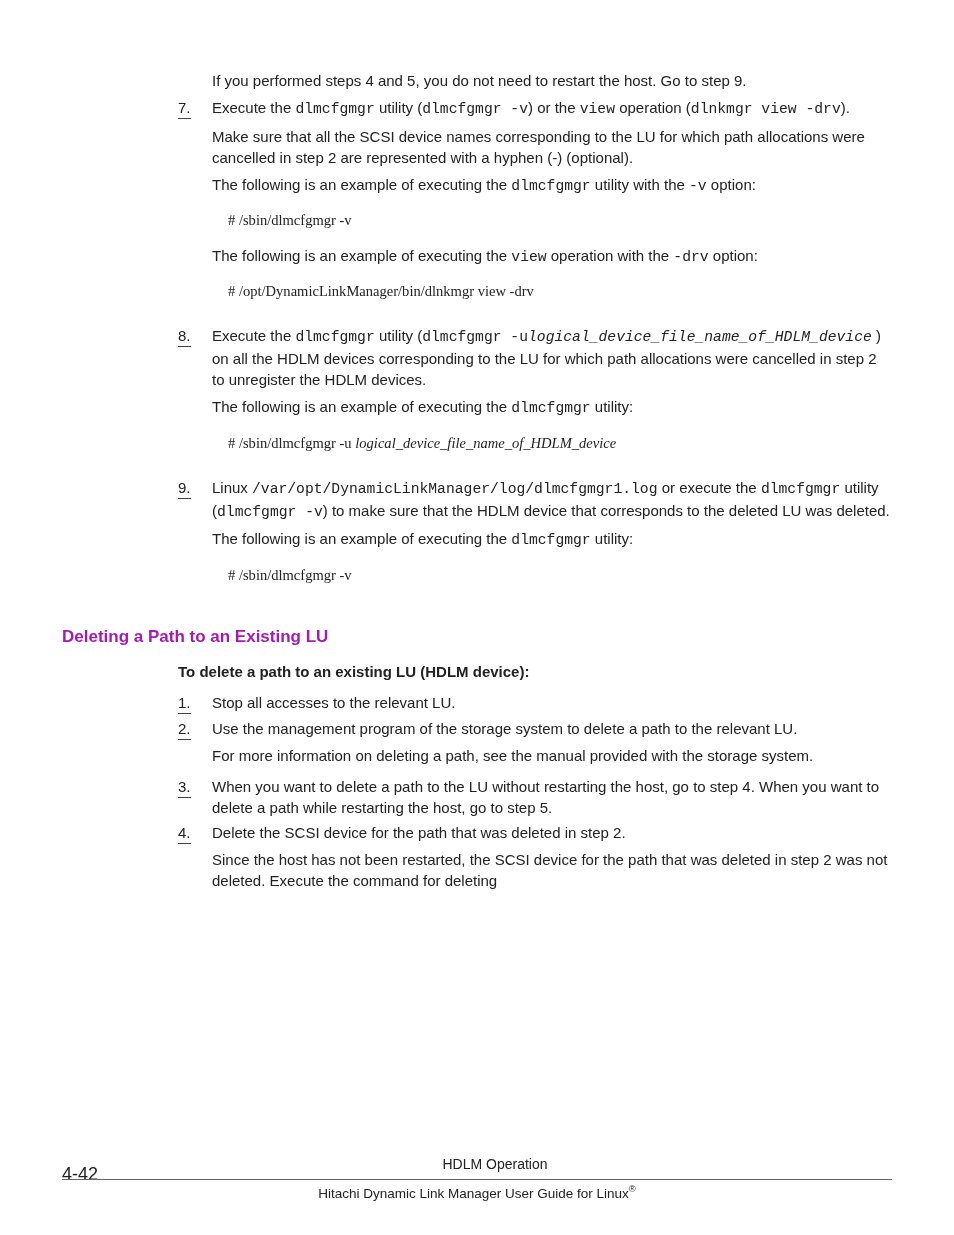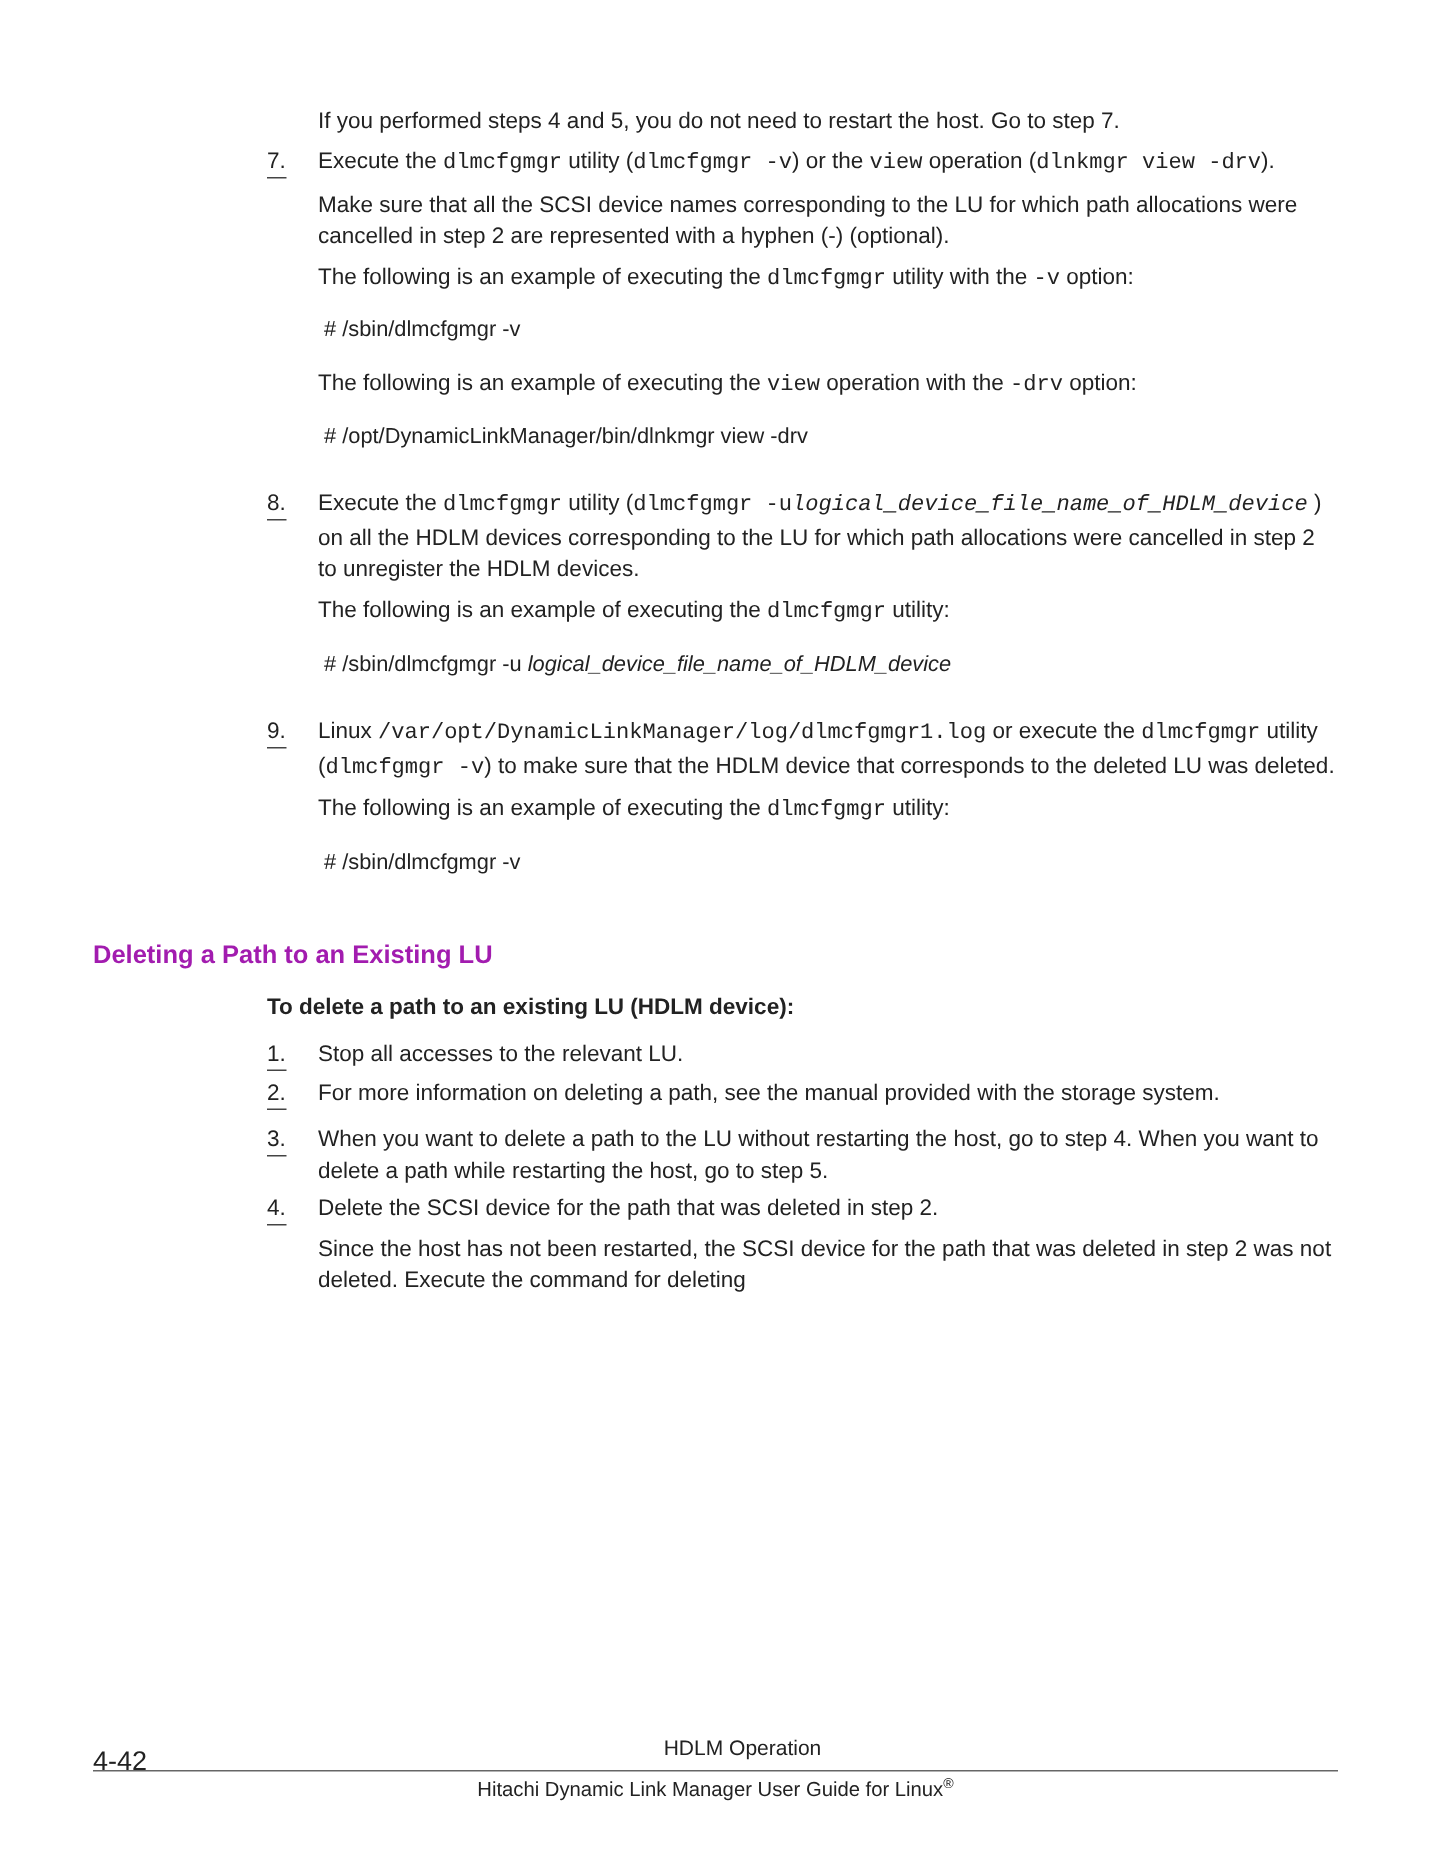--- a/index.html
+++ b/index.html
@@ -18,23 +18,23 @@
   .sub-indent { padding-left: 34px; }
   .list-row { display: flex; margin-bottom: 4px; }
   .list-num { width: 34px; flex: 0 0 34px; text-align: left; }
   .num-inner { display: inline-block; border-bottom: 1px solid #444; }
   .list-body { flex: 1; }
   .code, .code-inline {
     font-family: "Courier New", Courier, monospace;
   }
   .code-inline { font-size: 0.98em; margin-top: 17px; }
   .code-block {
-    font-family: Liberation Sans, sans-serif;
+    font-family: Liberation Serif, serif;
     font-size: 0.97em;
-    margin: 14px 0 14px 4px;
+    margin: 14px 0 14px 16px;
   }
   .italic { font-style: italic; }
   .section-heading {
     color: #a21caf;
     font-weight: bold;
     font-size: 17px;
     margin: 26px 0 12px -116px;
   }
   .bold-lead { font-weight: bold; margin-bottom: 10px; }
   .footer {
@@ -57,21 +57,21 @@
   }
   .footer-title { font-size: 14px; margin-bottom: 4px; margin-left: 36px; }
   .footer-sub { font-size: 13.5px; }
   sup { font-size: 0.7em; vertical-align: super; }
 </style>
 </head>
 <body>
 
 <div class="content">
 
-  <div class="body-block sub-indent">If you performed steps 4 and 5, you do not need to restart the host. Go to step 7.</div>
+  <div class="body-block sub-indent">If you performed steps 4 and 5, you do not need to restart the host. Go to step 9.</div>
 
   <div class="list-row">
     <div class="list-num"><span class="num-inner">7.</span></div>
     <div class="list-body">
       <div class="body-block">
         <span>Execute the </span><span class="code-inline">dlmcfgmgr</span><span> utility (</span><span class="code-inline">dlmcfgmgr -v</span><span>) or the </span><span class="code-inline">view</span><span> operation (</span><span class="code-inline">dlnkmgr view -drv</span><span>).</span>
       </div>
       <div class="body-block">Make sure that all the SCSI device names corresponding to the LU for which path allocations were cancelled in step 2 are represented with a hyphen (-) (optional).</div>
       <div class="body-block">
         <span>The following is an example of executing the </span><span class="code-inline">dlmcfgmgr</span><span> utility with the </span><span class="code-inline">-v</span><span> option:</span>
@@ -117,20 +117,21 @@
   <div class="bold-lead">To delete a path to an existing LU (HDLM device):</div>
 
   <div class="list-row">
     <div class="list-num"><span class="num-inner">1.</span></div>
     <div class="list-body">Stop all accesses to the relevant LU.</div>
   </div>
 
   <div class="list-row">
     <div class="list-num"><span class="num-inner">2.</span></div>
     <div class="list-body">
+      <div class="body-block">Use the management program of the storage system to delete a path to the relevant LU.</div>
       <div class="body-block">For more information on deleting a path, see the manual provided with the storage system.</div>
     </div>
   </div>
 
   <div class="list-row">
     <div class="list-num"><span class="num-inner">3.</span></div>
     <div class="list-body">When you want to delete a path to the LU without restarting the host, go to step 4. When you want to delete a path while restarting the host, go to step 5.</div>
   </div>
 
   <div class="list-row">

